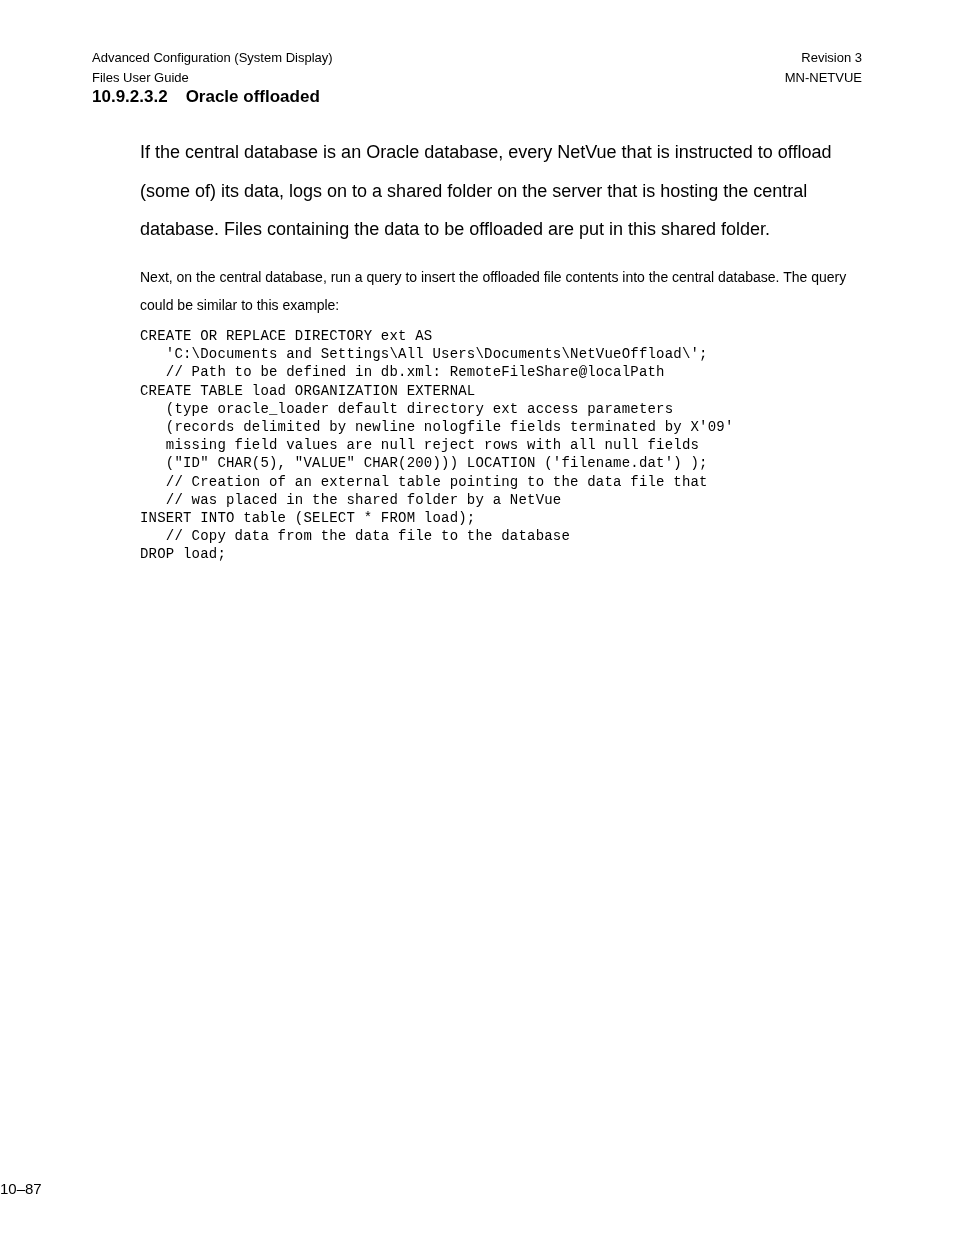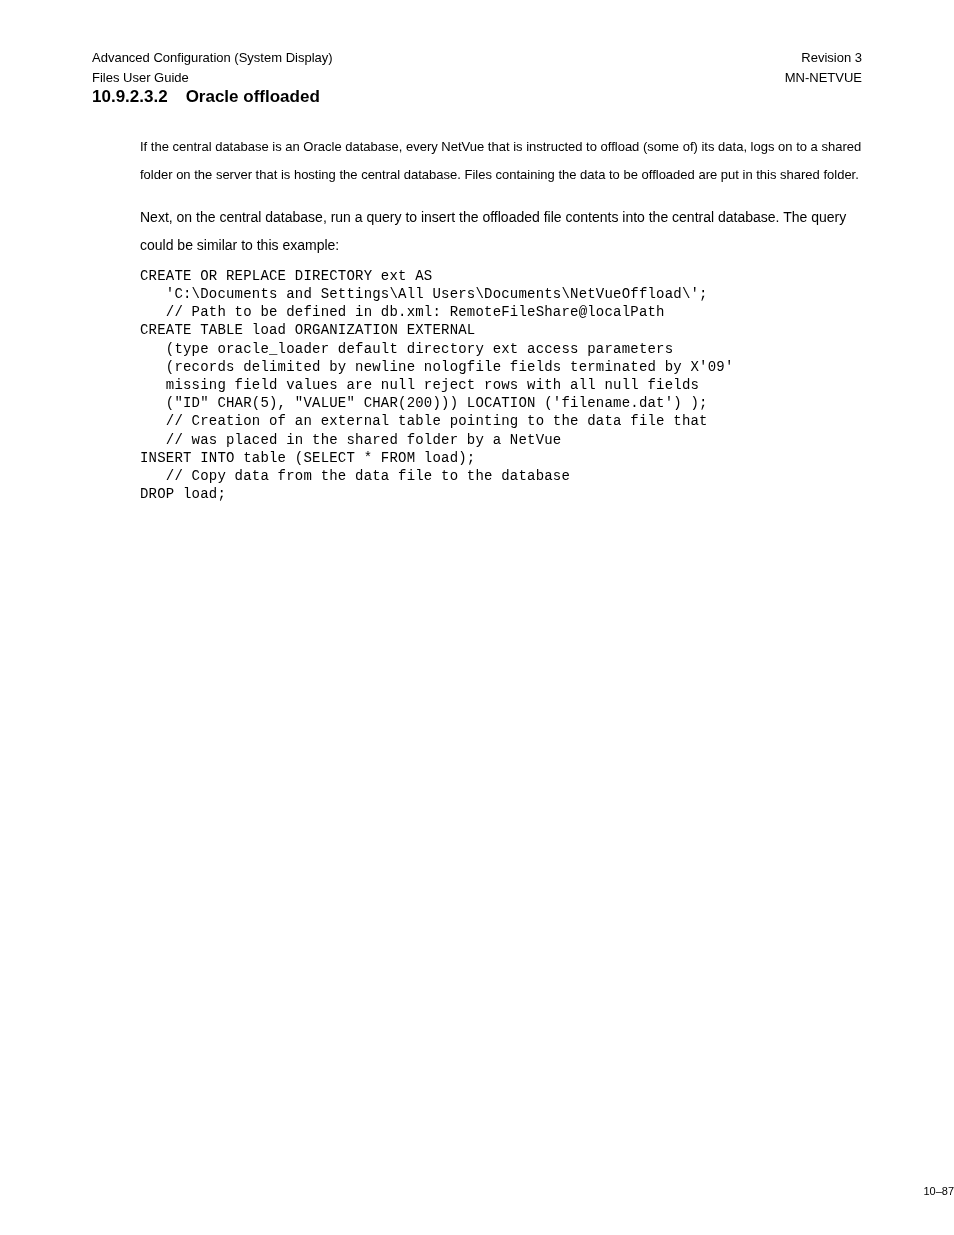--- a/index.html
+++ b/index.html
@@ -31,21 +31,21 @@
     .section-heading {
       font-size: 17px;
       font-weight: bold;
       margin-bottom: 26px;
       font-family: Arial, Helvetica, sans-serif;
     }
     .section-number {
       margin-right: 18px;
     }
     .body-text {
-      font-size: 13px;
+      font-size: 18px;
       line-height: 2.15;
       margin-left: 48px;
       margin-bottom: 14px;
     }
     .body-text-2 {
       font-size: 14px;
       line-height: 2.0;
       margin-left: 48px;
       margin-bottom: 8px;
     }
@@ -55,22 +55,22 @@
       line-height: 1.3;
       white-space: pre;
       margin-left: 48px;
       letter-spacing: 0.2px;
     }
     .footer {
       position: absolute;
       bottom: 38px;
       left: 0;
       width: 100%;
-      text-align: right;
-      font-size: 11px;
+      text-align: left;
+      font-size: 15px;
     }
   </style>
 </head>
 <body>
 
 <div class="header">
   <div class="header-left">
     <div>Advanced Configuration (System Display)</div>
     <div>Files User Guide</div>
   </div>

